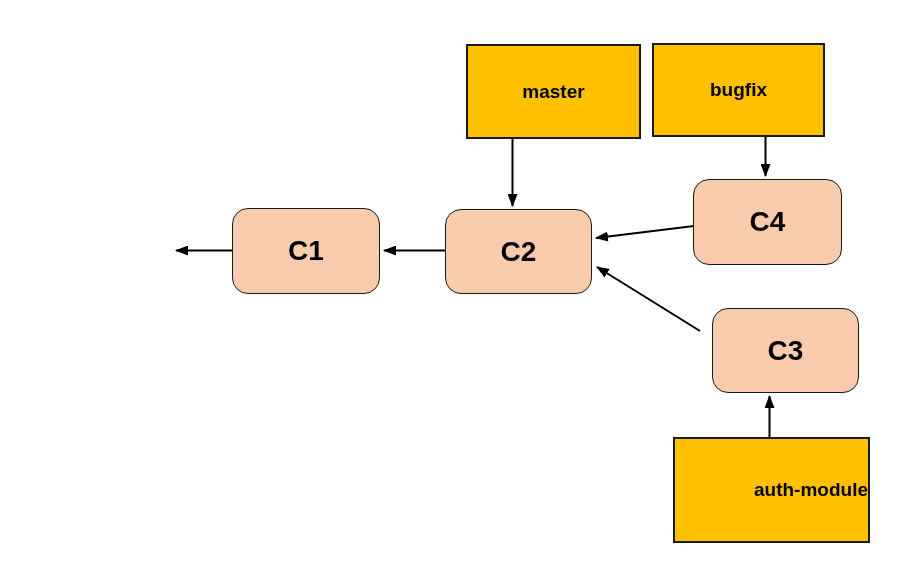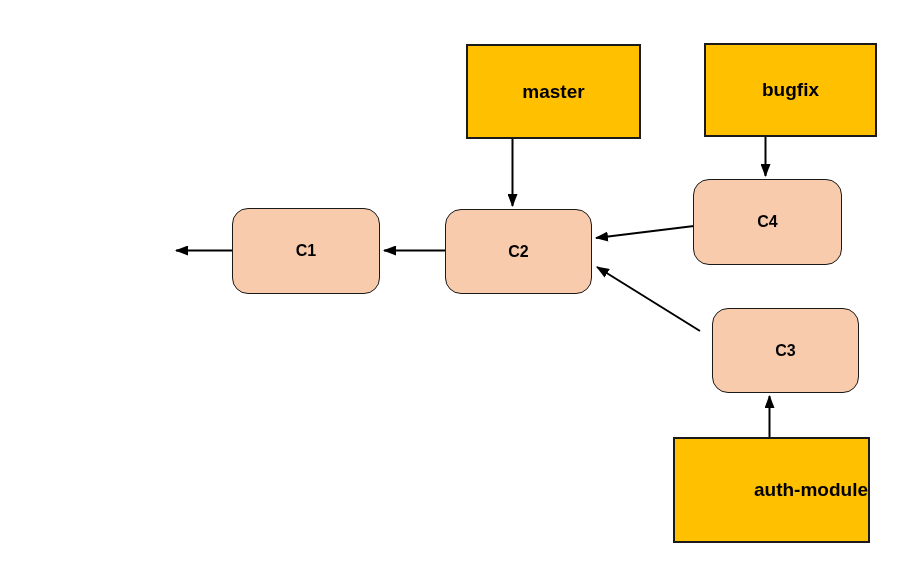--- a/index.html
+++ b/index.html
@@ -43,25 +43,25 @@
   }
   .node.branch {
     background: var(--branch-fill);
     border: 2px solid var(--node-border);
     font-size: 19px;
   }
   .node.commit {
     background: var(--commit-fill);
     border: 1.6px solid var(--node-border);
     border-radius: 16px;
-    font-size: 16px;
+    font-size: 28px;
   }
   
   #n-master      { left: 425px; top:  44px; width: 175px; height:  95px; margin-left: 41px; }
-  #n-bugfix      { left: 704px; top:  43px; width: 173px; height:  94px; }
+  #n-bugfix      { left: 652px; top:  43px; width: 173px; height:  94px; }
   #n-authmodule  { left: 673px; top: 437px; width: 197px; height: 106px; justify-content: flex-end; }
   #n-c0          { left:  24px; top: 207px; width: 148px; height:  87px; }
   #n-c1          { left: 232px; top: 208px; width: 148px; height:  86px; }
   #n-c2          { left: 445px; top: 209px; width: 147px; height:  85px; }
   #n-c4          { left: 693px; top: 179px; width: 149px; height:  86px; }
   #n-c3          { left: 698px; top: 308px; width: 147px; height:  85px; margin-left: 14px; }
 </style>
 </head>
 <body>
 

